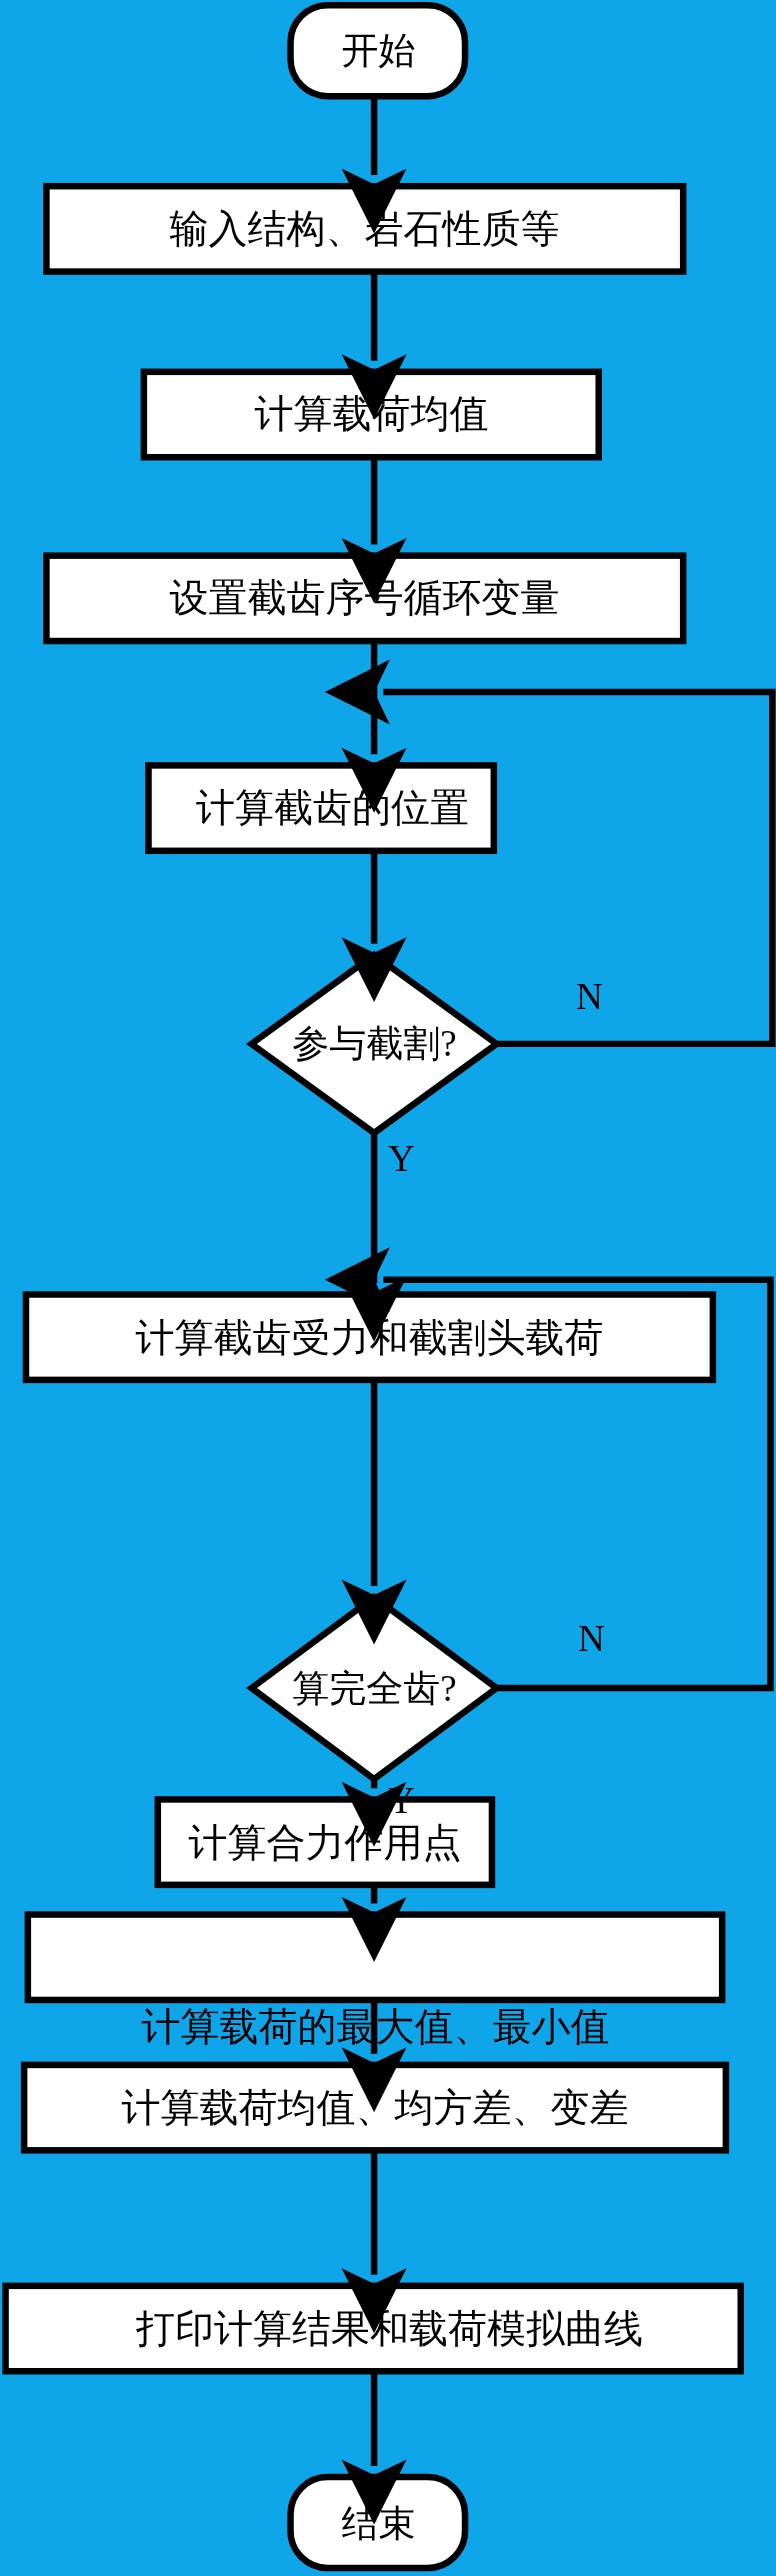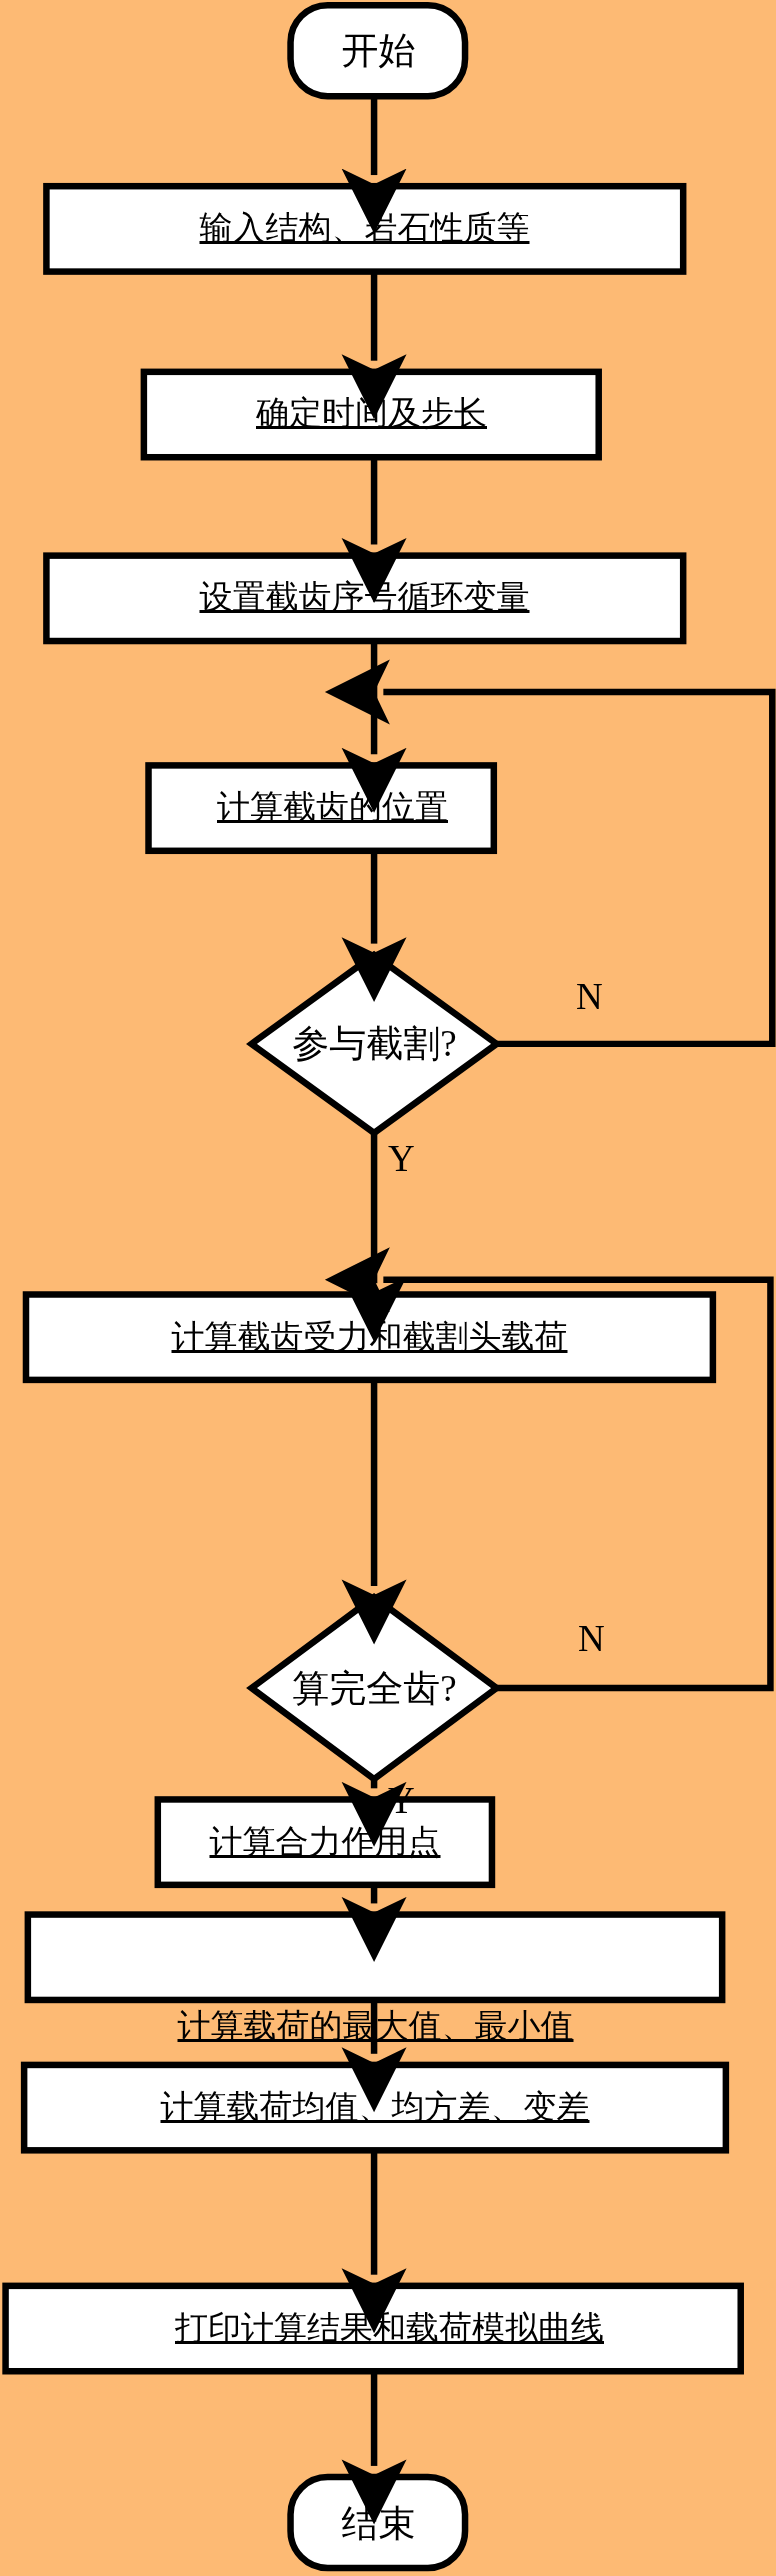--- a/index.html
+++ b/index.html
@@ -5,21 +5,21 @@
 <style>
   html, body {
     margin: 0;
     padding: 0;
     background: #ffffff;
   }
   #flow-root {
     position: relative;
     width: 776px;
     height: 2576px;
-    background: #fdba74;
+    background: #0ea5e9;
     font-family: "Liberation Serif", "DejaVu Serif", serif;
     overflow: hidden;
   }
   #flow-svg {
     position: absolute;
     left: 0; top: 0;
     width: 776px;
     height: 2576px;
     display: block;
   }
@@ -30,21 +30,21 @@
     align-items: center;
     justify-content: center;
     text-align: center;
     color: #000000;
     line-height: 1.0;
     white-space: nowrap;
     letter-spacing: 0px;
     pointer-events: none;
   }
   .terminal-label { font-size: 37px; }
-  .process-label  { font-size: 33px; text-decoration: underline; }
+  .process-label  { font-size: 39px; }
   .decision-label { font-size: 37px; }
   .edge-label {
     position: absolute;
     color: #000000;
     font-size: 37px;
     font-family: "Liberation Serif", "DejaVu Serif", serif;
     line-height: 1;
     pointer-events: none;
   }
 </style>
@@ -108,21 +108,21 @@
 
     <path d="M535,1124 L832,1124 L832,745 L413,745" stroke="#000" stroke-width="7" fill="none" marker-end="url(#arrow-left)"></path>
 
     <path d="M535,1818 L830,1818 L830,1378 L413,1378" stroke="#000" stroke-width="7" fill="none" marker-end="url(#arrow-left)"></path>
   </svg>
 
   <div class="node-label terminal-label" style="left:291px; top:4.6px; width:175px; height:91px;">开始</div>
 
   <div class="node-label process-label" style="left:46px; top:186px; width:637px; height:85px;">输入结构、岩石性质等</div>
 
-  <div class="node-label process-label" style="left:144px; top:371px; width:455px; height:85px;">确定时间及步长</div>
+  <div class="node-label process-label" style="left:144px; top:371px; width:455px; height:85px;">计算载荷均值</div>
 
   <div class="node-label process-label" style="left:46px; top:555px; width:637px; height:85px;">设置截齿序号循环变量</div>
 
   <div class="node-label process-label" style="left:160px; top:765px; width:345px; height:85px;">计算截齿的位置</div>
 
   <div class="node-label decision-label" style="left:252px; top:1001px; width:245px; height:85px;text-align:right;">参与截割?</div>
 
   <div class="node-label process-label" style="left:26px; top:1295px; width:687px; height:85px;">计算截齿受力和截割头载荷</div>
 
   <div class="node-label decision-label" style="left:252px; top:1646px; width:245px; height:85px;">算完全齿?</div>

